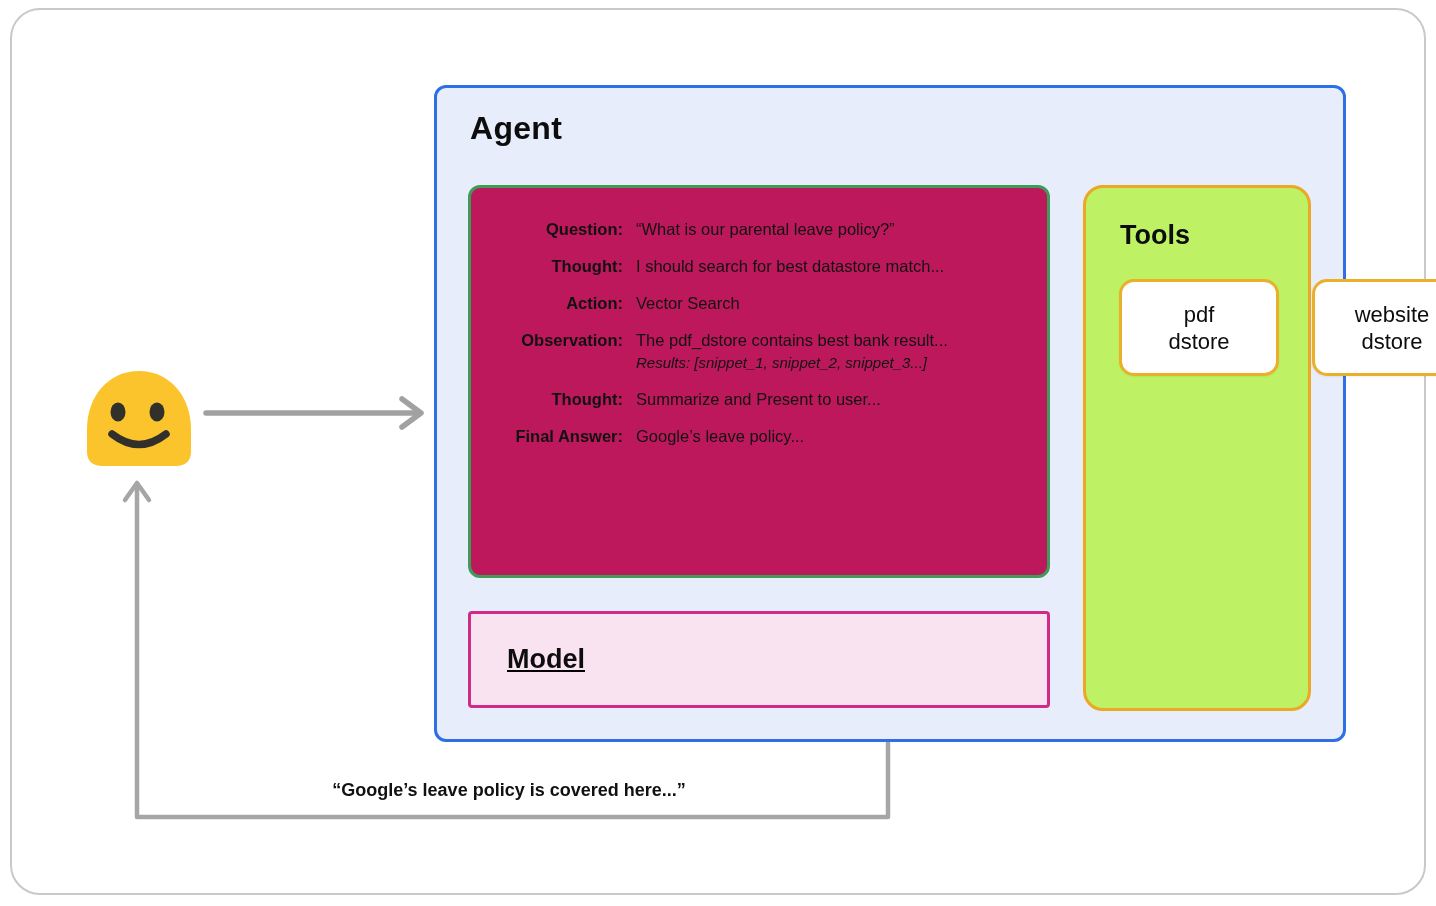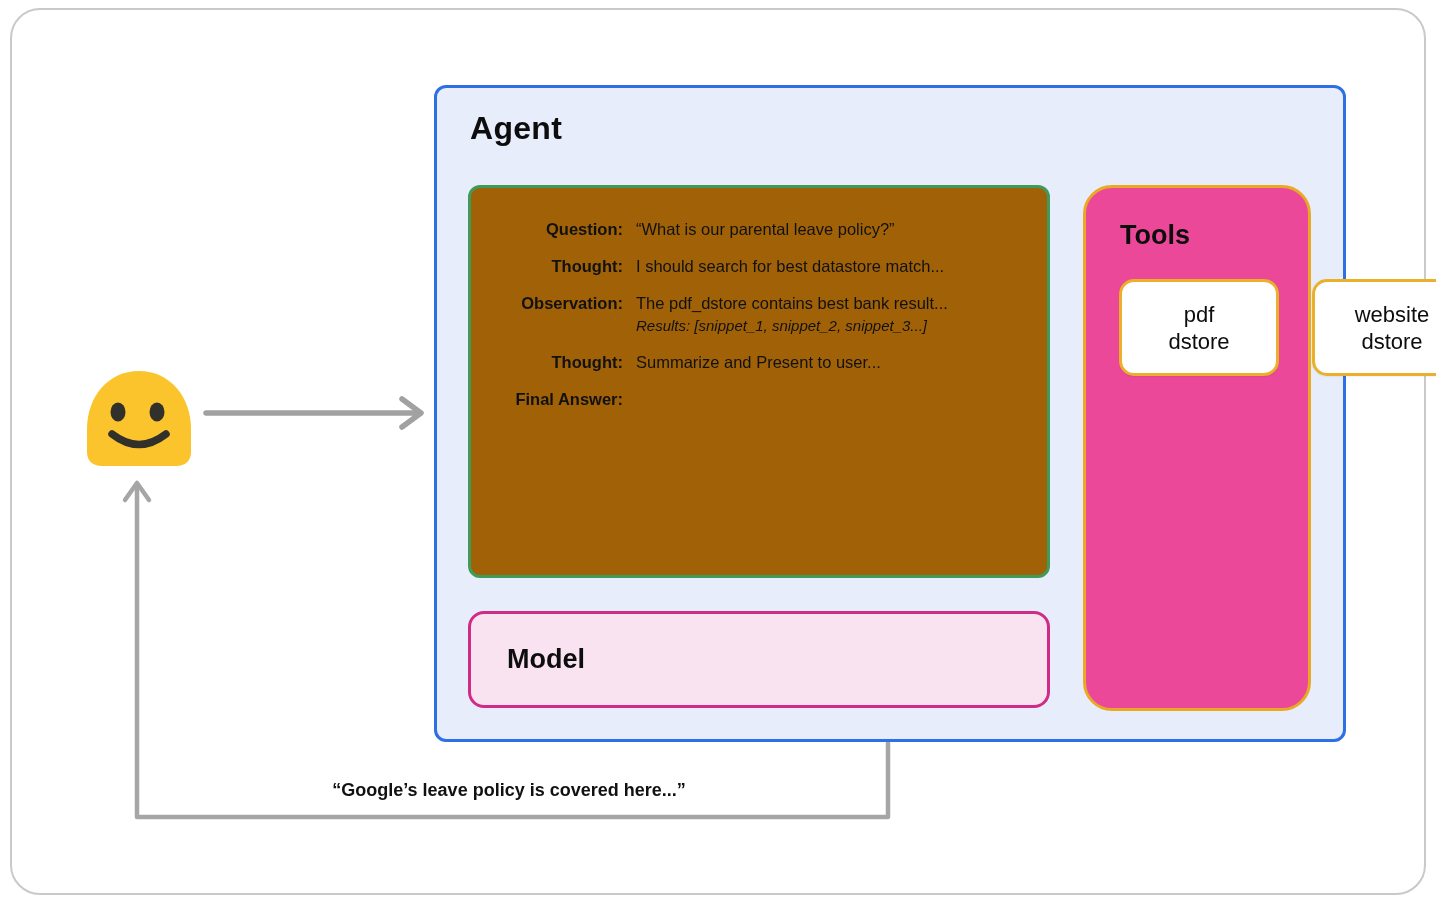--- a/index.html
+++ b/index.html
@@ -38,21 +38,21 @@
     font-weight: 600;
     color: #0d0d0d;
     letter-spacing: 0.3px;
   }
 
   
   .trace-box {
     position: absolute;
     left: 468px; top: 185px;
     width: 582px; height: 393px;
-    background: #a16207;
+    background: #be185d;
     border: 3px solid #3f9b58;
     border-radius: 12px;
     padding-top: 30px;
   }
   .trace-row {
     display: flex;
     align-items: flex-start;
     margin-bottom: 14px;
   }
   .trace-label {
@@ -84,39 +84,40 @@
   }
   .trace-sub:empty { display: none; }
 
   
   .model-box {
     position: absolute;
     left: 468px; top: 611px;
     width: 582px; height: 97px;
     background: #fae3f1;
     border: 3px solid #d02b87;
-    border-radius: 16px;
+    border-radius: 4px;
     display: flex;
     align-items: center;
+    text-decoration: underline;
   }
   .model-title {
     margin-left: 36px;
     font-size: 27px;
     font-weight: 600;
     color: #0d0d0d;
   }
 
   
   .tools-panel {
     position: absolute;
     left: 1083px; top: 185px;
     width: 228px; height: 526px;
-    background: #ec4899;
+    background: #bef264;
     border: 3px solid #e9a826;
-    border-radius: 29px;
+    border-radius: 20px;
   }
   .tools-title {
     position: absolute;
     left: 34px; top: 32px;
     font-size: 27px;
     font-weight: 600;
     color: #0d0d0d;
   }
   .tool-list {
     position: absolute;
@@ -228,40 +229,51 @@
         </div>
 
         <div class="trace-row">
           <div class="trace-label">Thought:</div>
           <div class="trace-value">
             <div class="trace-text">I should search for best datastore match...</div>
 
           </div>
         </div>
 
+        <div class="trace-row">
+          <div class="trace-label">Action:</div>
+          <div class="trace-value">
+            <div class="trace-text">Vector Search</div>
+
+          </div>
+        </div>
 
 
         <div class="trace-row">
           <div class="trace-label">Observation:</div>
           <div class="trace-value">
             <div class="trace-text">The pdf_dstore contains best bank result...</div>
             <div class="trace-sub">Results: [snippet_1, snippet_2, snippet_3...]</div>
           </div>
         </div>
 
         <div class="trace-row">
           <div class="trace-label">Thought:</div>
           <div class="trace-value">
             <div class="trace-text">Summarize and Present to user...</div>
 
           </div>
         </div>
 
         <div class="trace-row">
           <div class="trace-label">Final Answer:</div>
+          <div class="trace-value">
+            <div class="trace-text">Google’s leave policy...</div>
+
+          </div>
         </div>
       </div>
   </div>
 
   <div class="model-box">
     <div class="model-title">Model</div>
   </div>
 
   <div class="tools-panel">
     <div class="tools-title">Tools</div>

